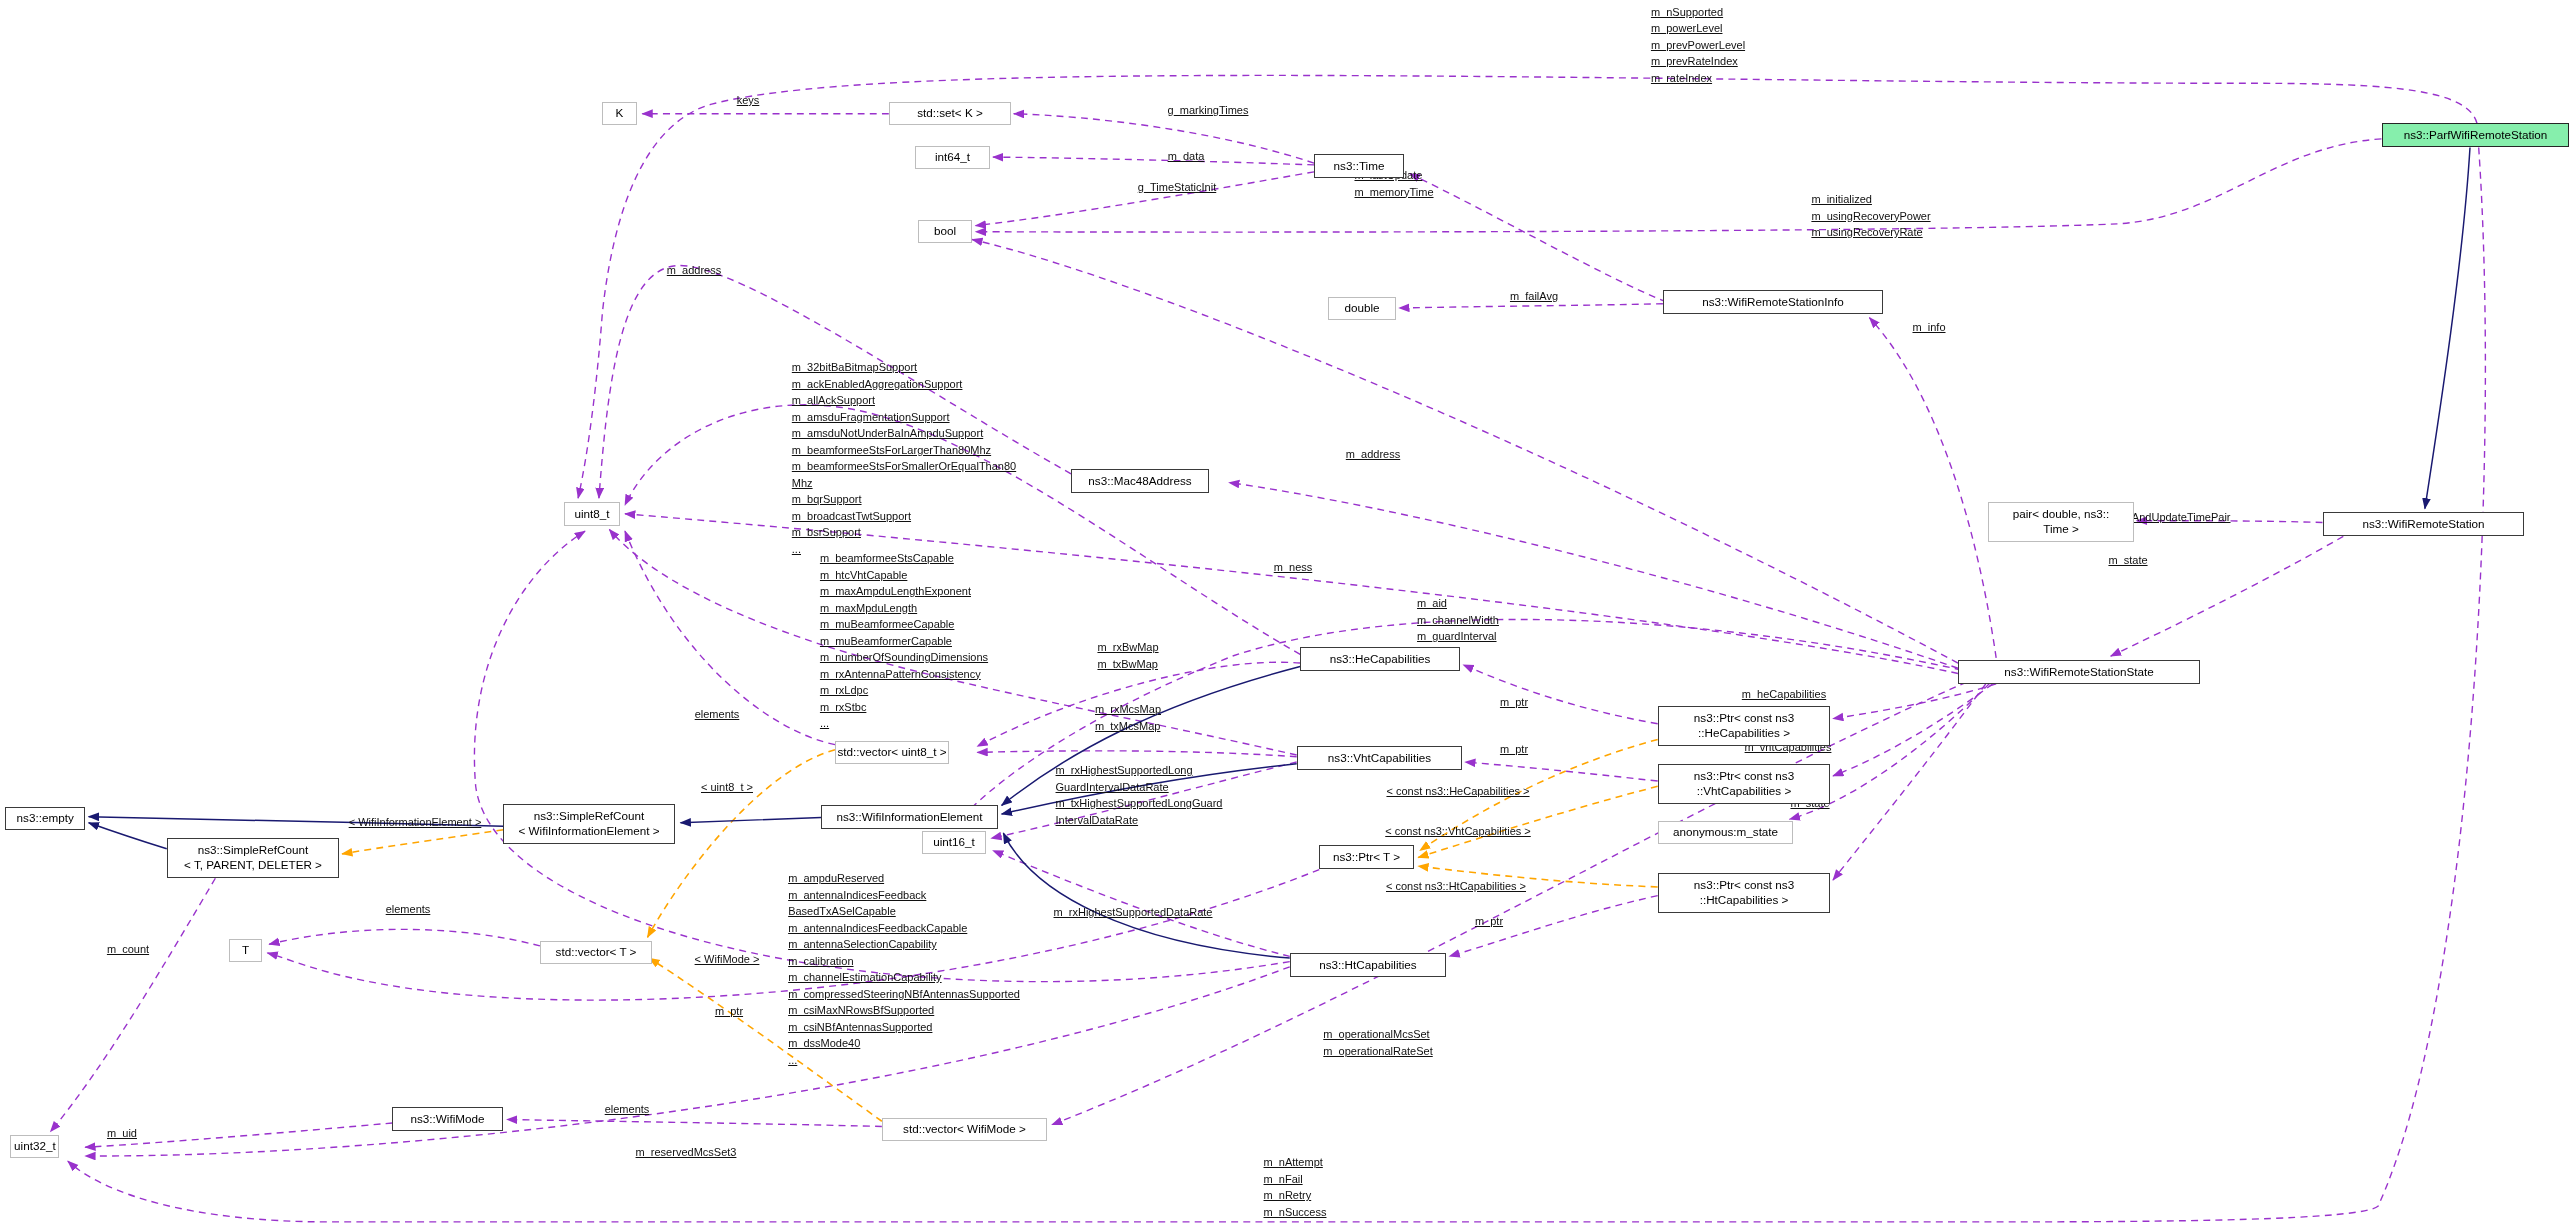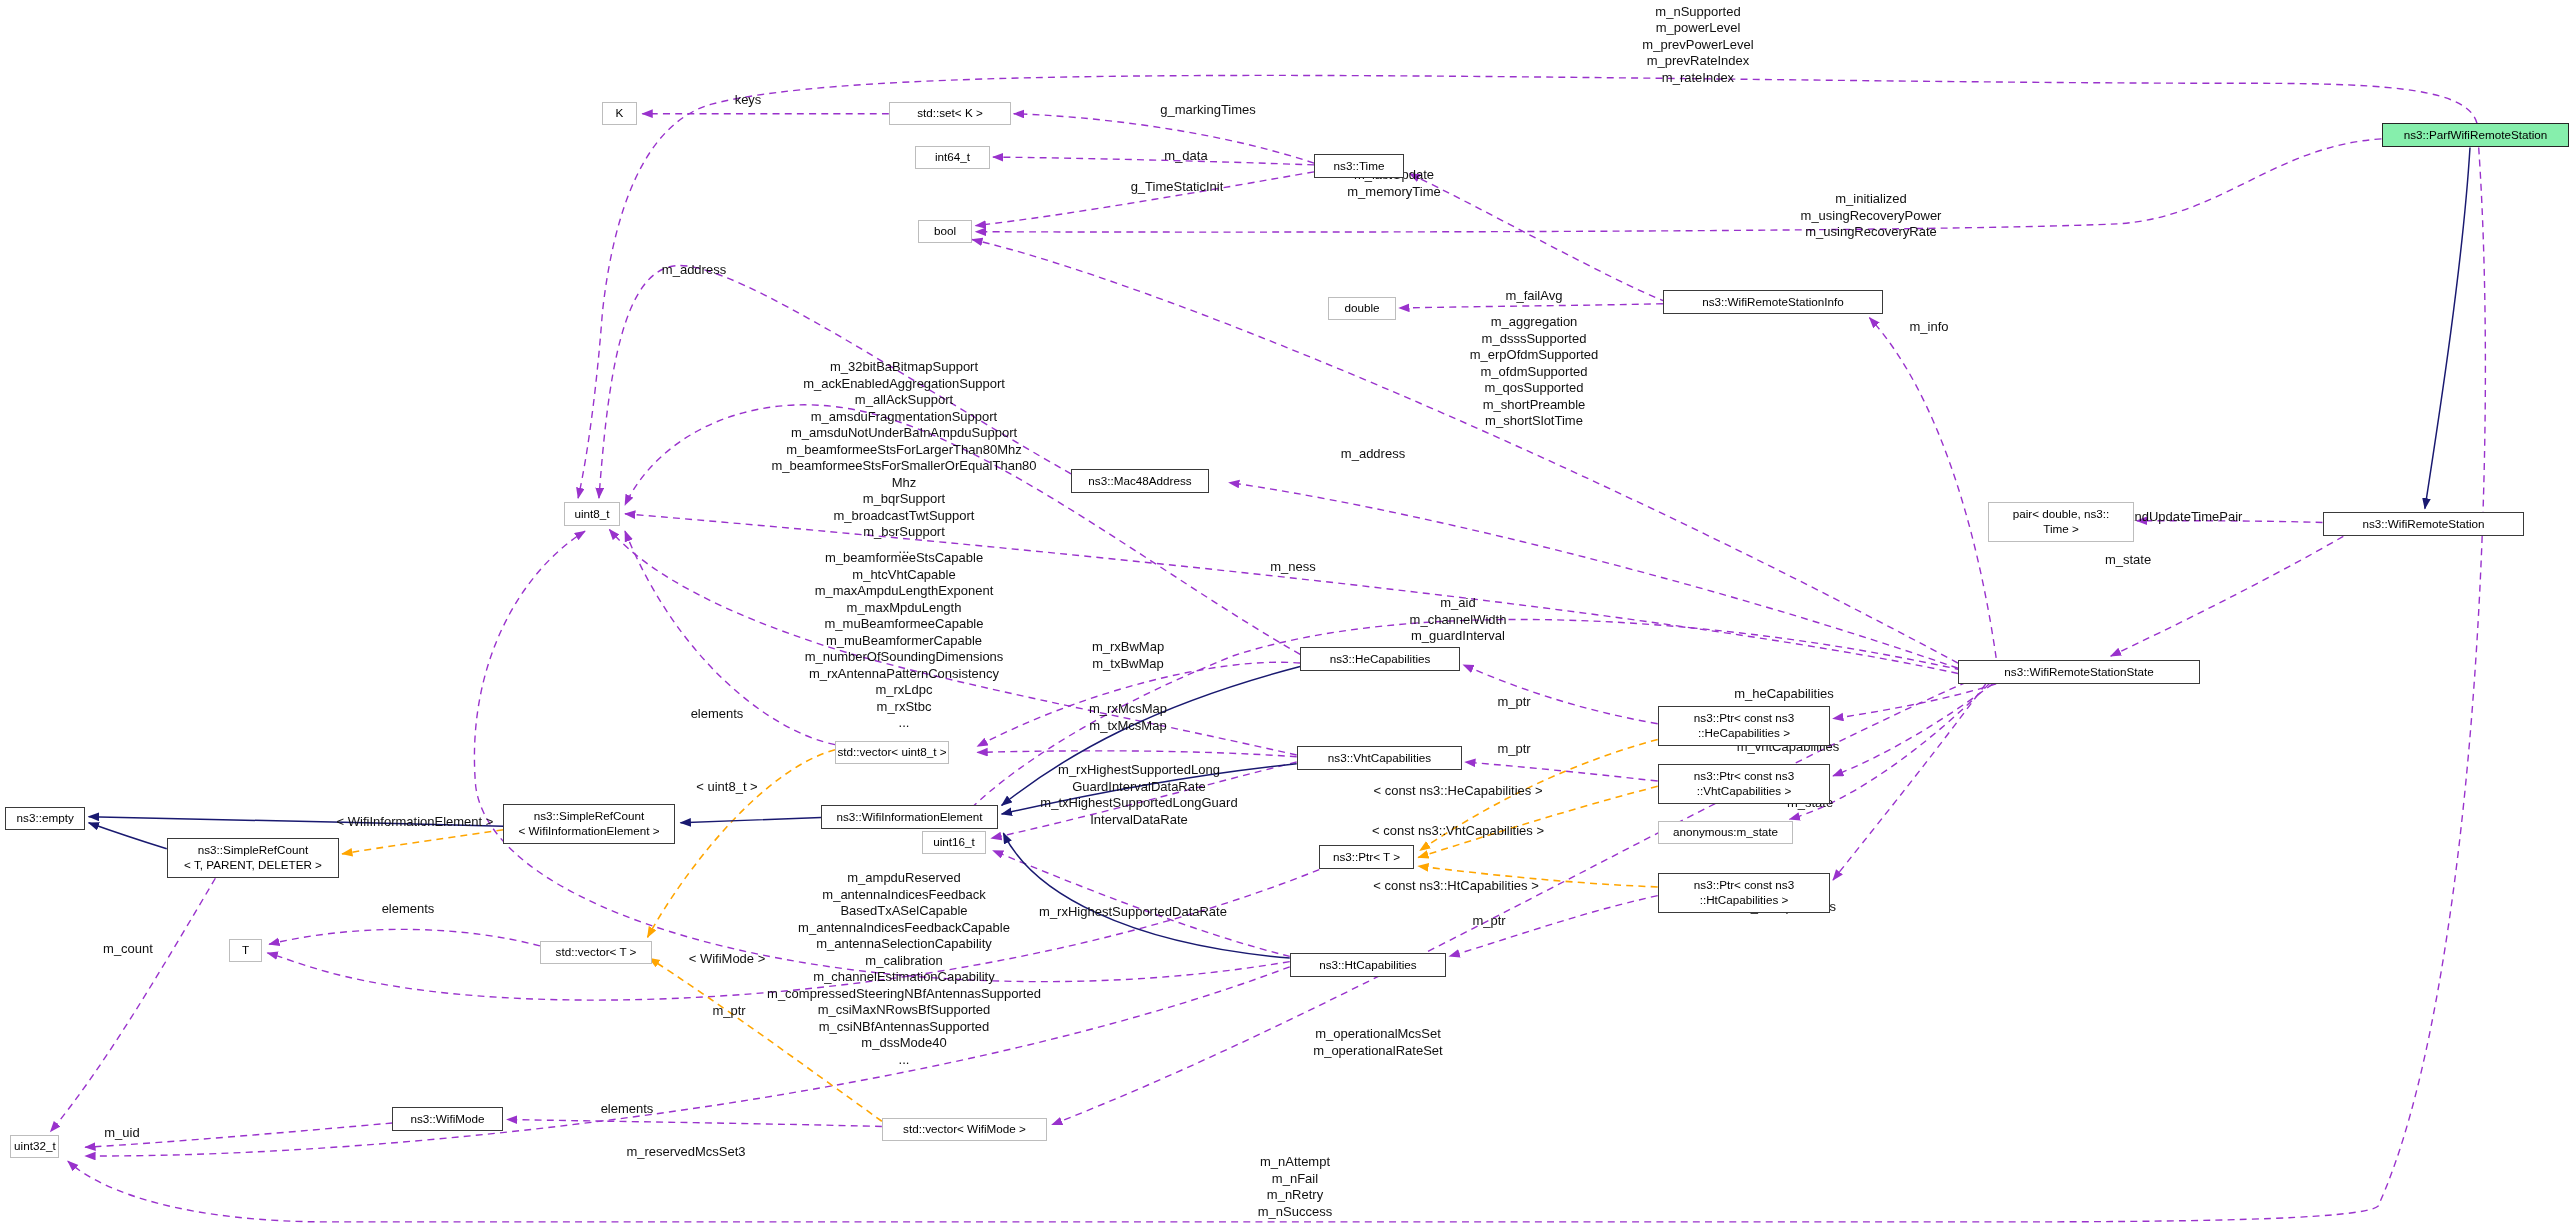--- a/index.html
+++ b/index.html
@@ -5,22 +5,22 @@
   html,body{margin:0;padding:0;background:#ffffff;}
   #canvas{position:relative;width:2576px;height:1228px;background:#ffffff;overflow:hidden;
           font-family:"Liberation Sans", sans-serif;}
   svg.edges{position:absolute;left:0;top:0;z-index:1;}
   .node{position:absolute;z-index:3;background:#ffffff;border:0.9px solid #bdbdbd;
         display:flex;align-items:center;justify-content:center;text-align:center;
         font-size:11.7px;line-height:14.8px;color:#000;box-sizing:border-box;cursor:pointer;}
   .node span{white-space:pre-line;}
   .node.doc{border:1.7px solid #3a3a3a;}
   .node.main{background:#86efac;border:1.7px solid #262626;}
-  .elabel{position:absolute;z-index:2;transform:translateX(-50%);text-align:center;
-          white-space:pre-line;font-size:13px;line-height:16.5px;color:#101010;}
+  .elabel{position:absolute;z-index:2;transform:translateX(-50%);text-align:left;
+          white-space:pre-line;font-size:11px;line-height:16.5px;color:#101010;text-decoration:underline;}
 </style>
 </head>
 <body>
 
 <div id="canvas">
 
   <svg class="edges" width="2576" height="1228" viewBox="0 0 2968 1415">
     <defs>
       <marker id="ap" markerWidth="15" markerHeight="12" refX="12" refY="5" orient="auto" markerUnits="userSpaceOnUse">
         <path d="M0,0 L13,5 L0,10 z" fill="#9932CC"></path>
@@ -207,27 +207,20 @@
   <div class="elabel" style="left:1208px;top:102px">g_markingTimes</div>
   <div class="elabel" style="left:1186px;top:148px">m_data</div>
   <div class="elabel" style="left:1177px;top:179px">g_TimeStaticInit</div>
   <div class="elabel" style="left:1394px;top:167px">m_lastUpdate
 m_memoryTime</div>
   <div class="elabel" style="left:1871px;top:191px">m_initialized
 m_usingRecoveryPower
 m_usingRecoveryRate</div>
   <div class="elabel" style="left:694px;top:262px">m_address</div>
   <div class="elabel" style="left:1534px;top:288px">m_failAvg</div>
-  <div class="elabel" style="left:1534px;top:314px">m_aggregation
-m_dsssSupported
-m_erpOfdmSupported
-m_ofdmSupported
-m_qosSupported
-m_shortPreamble
-m_shortSlotTime</div>
   <div class="elabel" style="left:1929px;top:319px">m_info</div>
   <div class="elabel" style="left:904px;top:359px">m_32bitBaBitmapSupport
 m_ackEnabledAggregationSupport
 m_allAckSupport
 m_amsduFragmentationSupport
 m_amsduNotUnderBaInAmpduSupport
 m_beamformeeStsForLargerThan80Mhz
 m_beamformeeStsForSmallerOrEqualThan80
 Mhz
 m_bqrSupport

